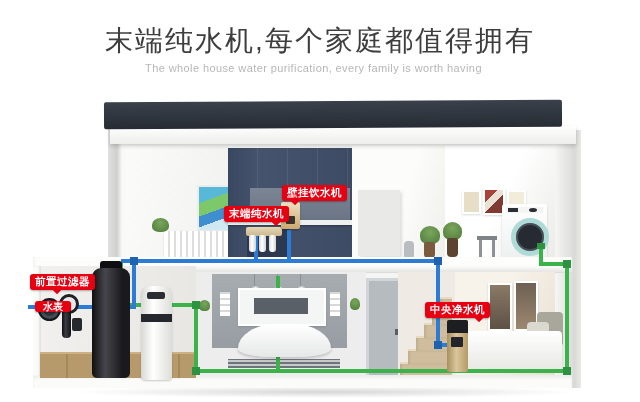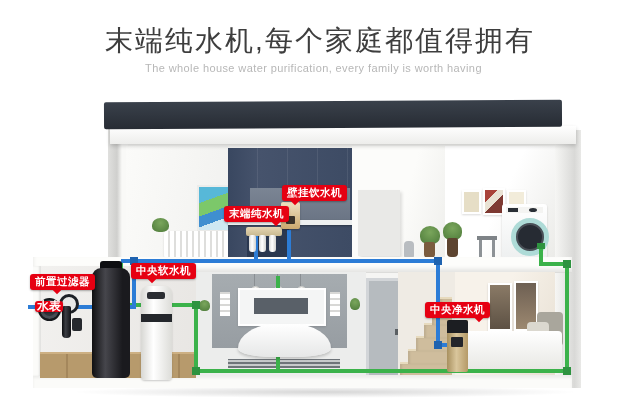--- a/index.html
+++ b/index.html
@@ -96,21 +96,21 @@
   .stand-disp-slot{position:absolute;left:4px;top:17px;width:12px;height:10px;background:#23252a;border-radius:1px;}
   .mirror-panel{left:238px;top:288px;width:84px;height:34px;background:#f4f5f5;border:2px solid #ffffff;box-shadow:0 1px 2px rgba(0,0,0,.12);}
   .mirror-inner{position:absolute;left:14px;top:8px;width:54px;height:16px;background:#596068;}
   .tub{left:238px;top:324px;width:93px;height:33px;background:linear-gradient(#ffffff,#e6e7e7);
         border-radius:48% 48% 42% 42% / 85% 85% 30% 30%;box-shadow:0 2px 3px rgba(0,0,0,.18);}
   
   .tag{position:absolute;z-index:40;background:#e60012;color:#fff;font-size:10.5px;font-weight:bold;
        line-height:13px;padding:1px 5px 2px;border-radius:3px;white-space:nowrap;
        box-shadow:0 1px 2px rgba(0,0,0,.3);letter-spacing:.5px;}
   .tag i{position:absolute;width:6px;height:6px;background:#e60012;transform:rotate(45deg);}
-  .tag-sm{font-size:12px;line-height:9px;padding:1px 2px;letter-spacing:0;}
+  .tag-sm{font-size:10px;line-height:9px;padding:1px 8px;letter-spacing:0;}
   svg.pipes{position:absolute;left:0;top:0;z-index:20;pointer-events:none;}
 </style>
 </head>
 <body>
 
 <div class="stage">
 
   <div class="title">末端纯水机,每个家庭都值得拥有</div>
   <div class="subtitle">The whole house water purification, every family is worth having</div>
 
@@ -252,23 +252,20 @@
     <div class="stand-disp-top"></div>
     <div class="stand-disp-slot"></div>
   </div>
 
   <div class="tag" style="left:282px;top:185px;">
     <span>壁挂饮水机</span><i style="left:10px;bottom:-3px;"></i>
   </div>
   <div class="tag" style="left:211px;top:206px;margin-left:13px;">
     <span>末端纯水机</span><i style="right:10px;bottom:-3px;"></i>
   </div>
-  <div class="tag" style="left:131px;top:263px;">
-    <span>中央软水机</span><i style="left:18px;bottom:-3px;"></i>
-  </div>
   <div class="tag" style="left:30px;top:274px;">
     <span>前置过滤器</span><i style="left:24px;bottom:-3px;"></i>
   </div>
   <div class="tag tag-sm" style="left:35px;top:301px;">
     <span>水表</span>
   </div>
   <div class="tag" style="left:425px;top:302px;">
     <span>中央净水机</span><i style="right:8px;bottom:-3px;"></i>
   </div>
 

